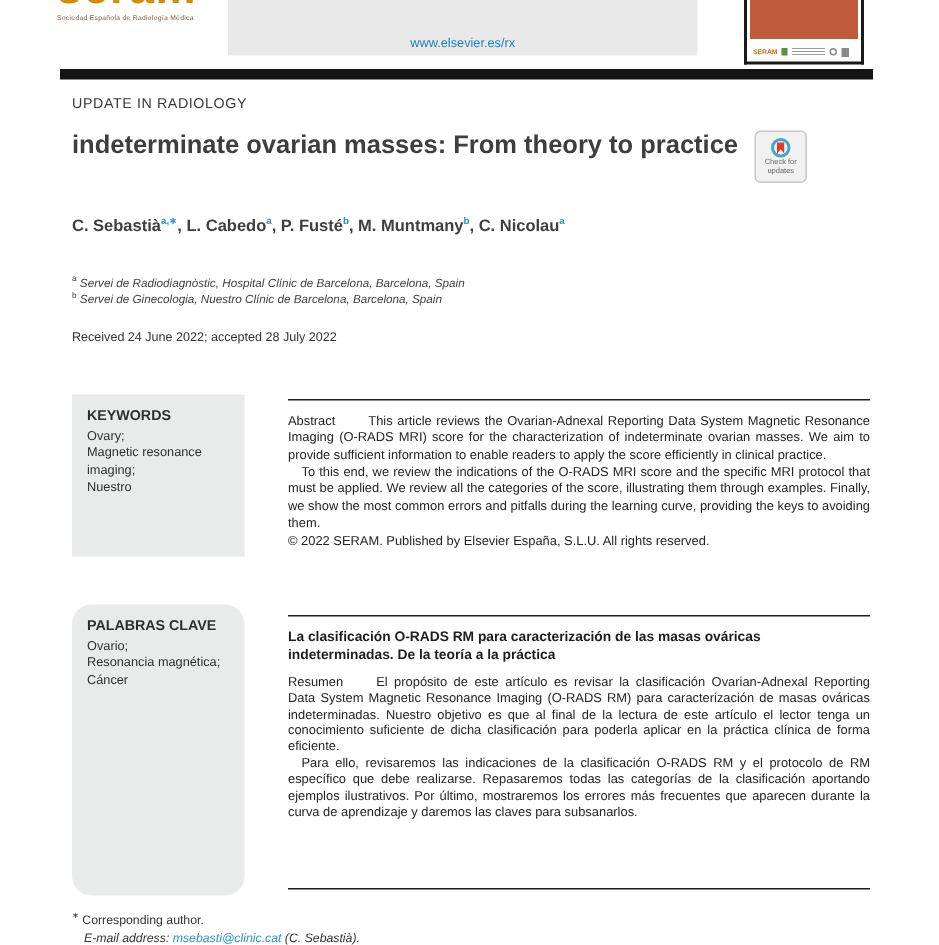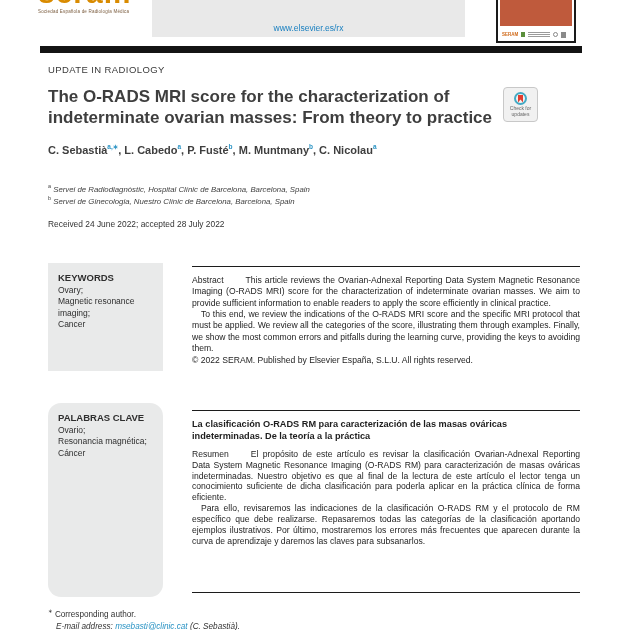--- a/index.html
+++ b/index.html
@@ -119,21 +119,20 @@
       <span class="cover-circle"></span>
       <span class="cover-glyph"></span>
     </div>
   </div>
 
   <div class="black-bar"></div>
 
   <div class="section-label">UPDATE IN RADIOLOGY</div>
 
   <div class="title">
-    <div>The O-RADS MRI score for the characterization of</div>
     <div>indeterminate ovarian masses: From theory to practice</div>
   </div>
 
   <div class="check-badge">
     <div class="check-ring">
       <div class="check-bookmark"></div>
     </div>
     <div class="check-text">
       <div>Check for</div>
       <div>updates</div>
@@ -148,21 +147,21 @@
     <div class="aff-line"><sup>a</sup><span> Servei de Radiodiagnòstic, Hospital Clínic de Barcelona, Barcelona, Spain</span></div>
     <div class="aff-line"><sup>b</sup><span> Servei de Ginecologia, Nuestro Clínic de Barcelona, Barcelona, Spain</span></div>
   </div>
 
   <div class="received">Received 24 June 2022; accepted 28 July 2022</div>
 
   <div class="kw-box kw-box-en">
     <div class="kw-heading">KEYWORDS</div>
     <div class="kw-item">Ovary;</div>
     <div class="kw-item">Magnetic resonance imaging;</div>
-    <div class="kw-item">Cancer</div>
+    <div class="kw-item">Nuestro</div>
   </div>
 
   <div class="abs-col abs-en">
     <div class="abs-rule"></div>
     <p class="abs-p abs-p1"><span class="abs-label">Abstract</span><span>This article reviews the Ovarian-Adnexal Reporting Data System Magnetic Resonance Imaging (O-RADS MRI) score for the characterization of indeterminate ovarian masses. We aim to provide sufficient information to enable readers to apply the score efficiently in clinical practice.</span></p>
     <p class="abs-p abs-p2">To this end, we review the indications of the O-RADS MRI score and the specific MRI protocol that must be applied. We review all the categories of the score, illustrating them through examples. Finally, we show the most common errors and pitfalls during the learning curve, providing the keys to avoiding them.</p>
     <div class="abs-copyright">© 2022 SERAM. Published by Elsevier España, S.L.U. All rights reserved.</div>
   </div>
 
   <div class="kw-box kw-box-es">

